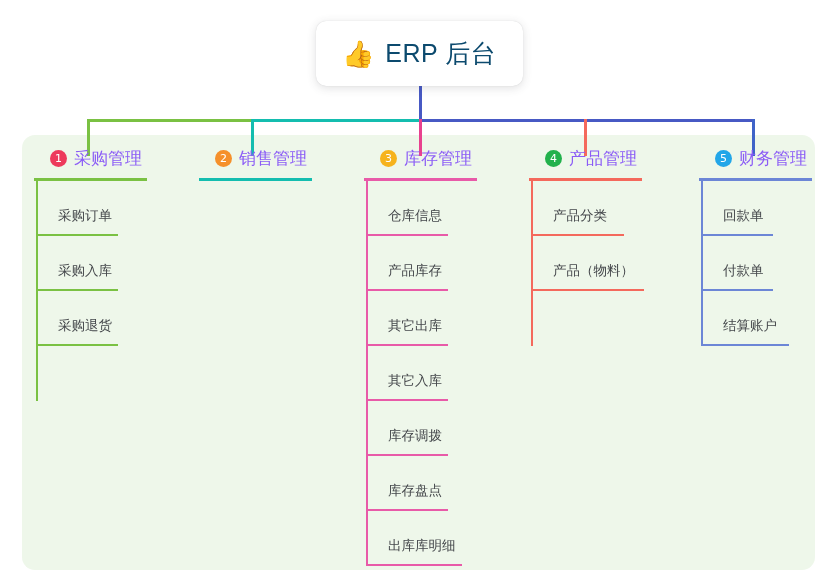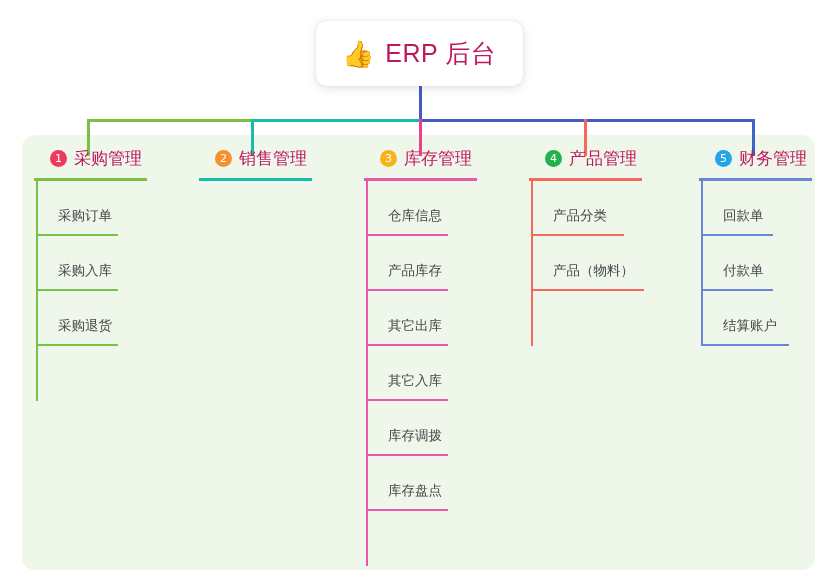--- a/index.html
+++ b/index.html
@@ -33,21 +33,21 @@
     z-index: 5;
   }
   #root-card .thumb {
     font-size: 26px;
     line-height: 1;
     color: #f2b93b;
   }
   #root-card .title-text {
     font-size: 25px;
     letter-spacing: 0.5px;
-    color: #be185d;
+    color: #0c4a6e;
     white-space: nowrap;
   }
 
   
   .conn {
     position: absolute;
     z-index: 2;
   }
   .v-stem { width: 3px; }
   .h-seg  { height: 3px; }
@@ -83,21 +83,21 @@
     border-radius: 50%;
     color: #ffffff;
     font-size: 11px;
     line-height: 17px;
     text-align: center;
     flex: 0 0 auto;
     font-family: "DejaVu Sans", sans-serif;
   }
   .col-title {
     font-size: 17px;
-    color: #be185d;
+    color: #8b5cf6;
     white-space: nowrap;
   }
   .head-rule {
     height: 3px;
     margin-top: 8px;
   }
 
   
   .leaves {
     position: relative;
@@ -209,20 +209,24 @@
           <div class="leaf-rule" style="background: rgb(232, 90, 168); width: 82px;"></div>
         </div>
         <div class="leaf">
           <span class="leaf-label">库存调拨</span>
           <div class="leaf-rule" style="background: rgb(232, 90, 168); width: 82px;"></div>
         </div>
         <div class="leaf">
           <span class="leaf-label">库存盘点</span>
           <div class="leaf-rule" style="background: rgb(232, 90, 168); width: 82px;"></div>
         </div>
+        <div class="leaf">
+          <span class="leaf-label">出库库明细</span>
+          <div class="leaf-rule" style="background: rgb(232, 90, 168); width: 96px;"></div>
+        </div>
       </div>
     </div>
     <div class="column" style="left: 529px; width: 180px;">
       <div class="col-head">
         <span class="badge" style="background: rgb(34, 177, 76);">4</span>
         <span class="col-title">产品管理</span>
       </div>
       <div class="head-rule" style="background: rgb(244, 105, 92); width: 113px;"></div>
       <div class="leaves">
         <div class="spine" style="background: rgb(244, 105, 92); height: 165px;"></div>

